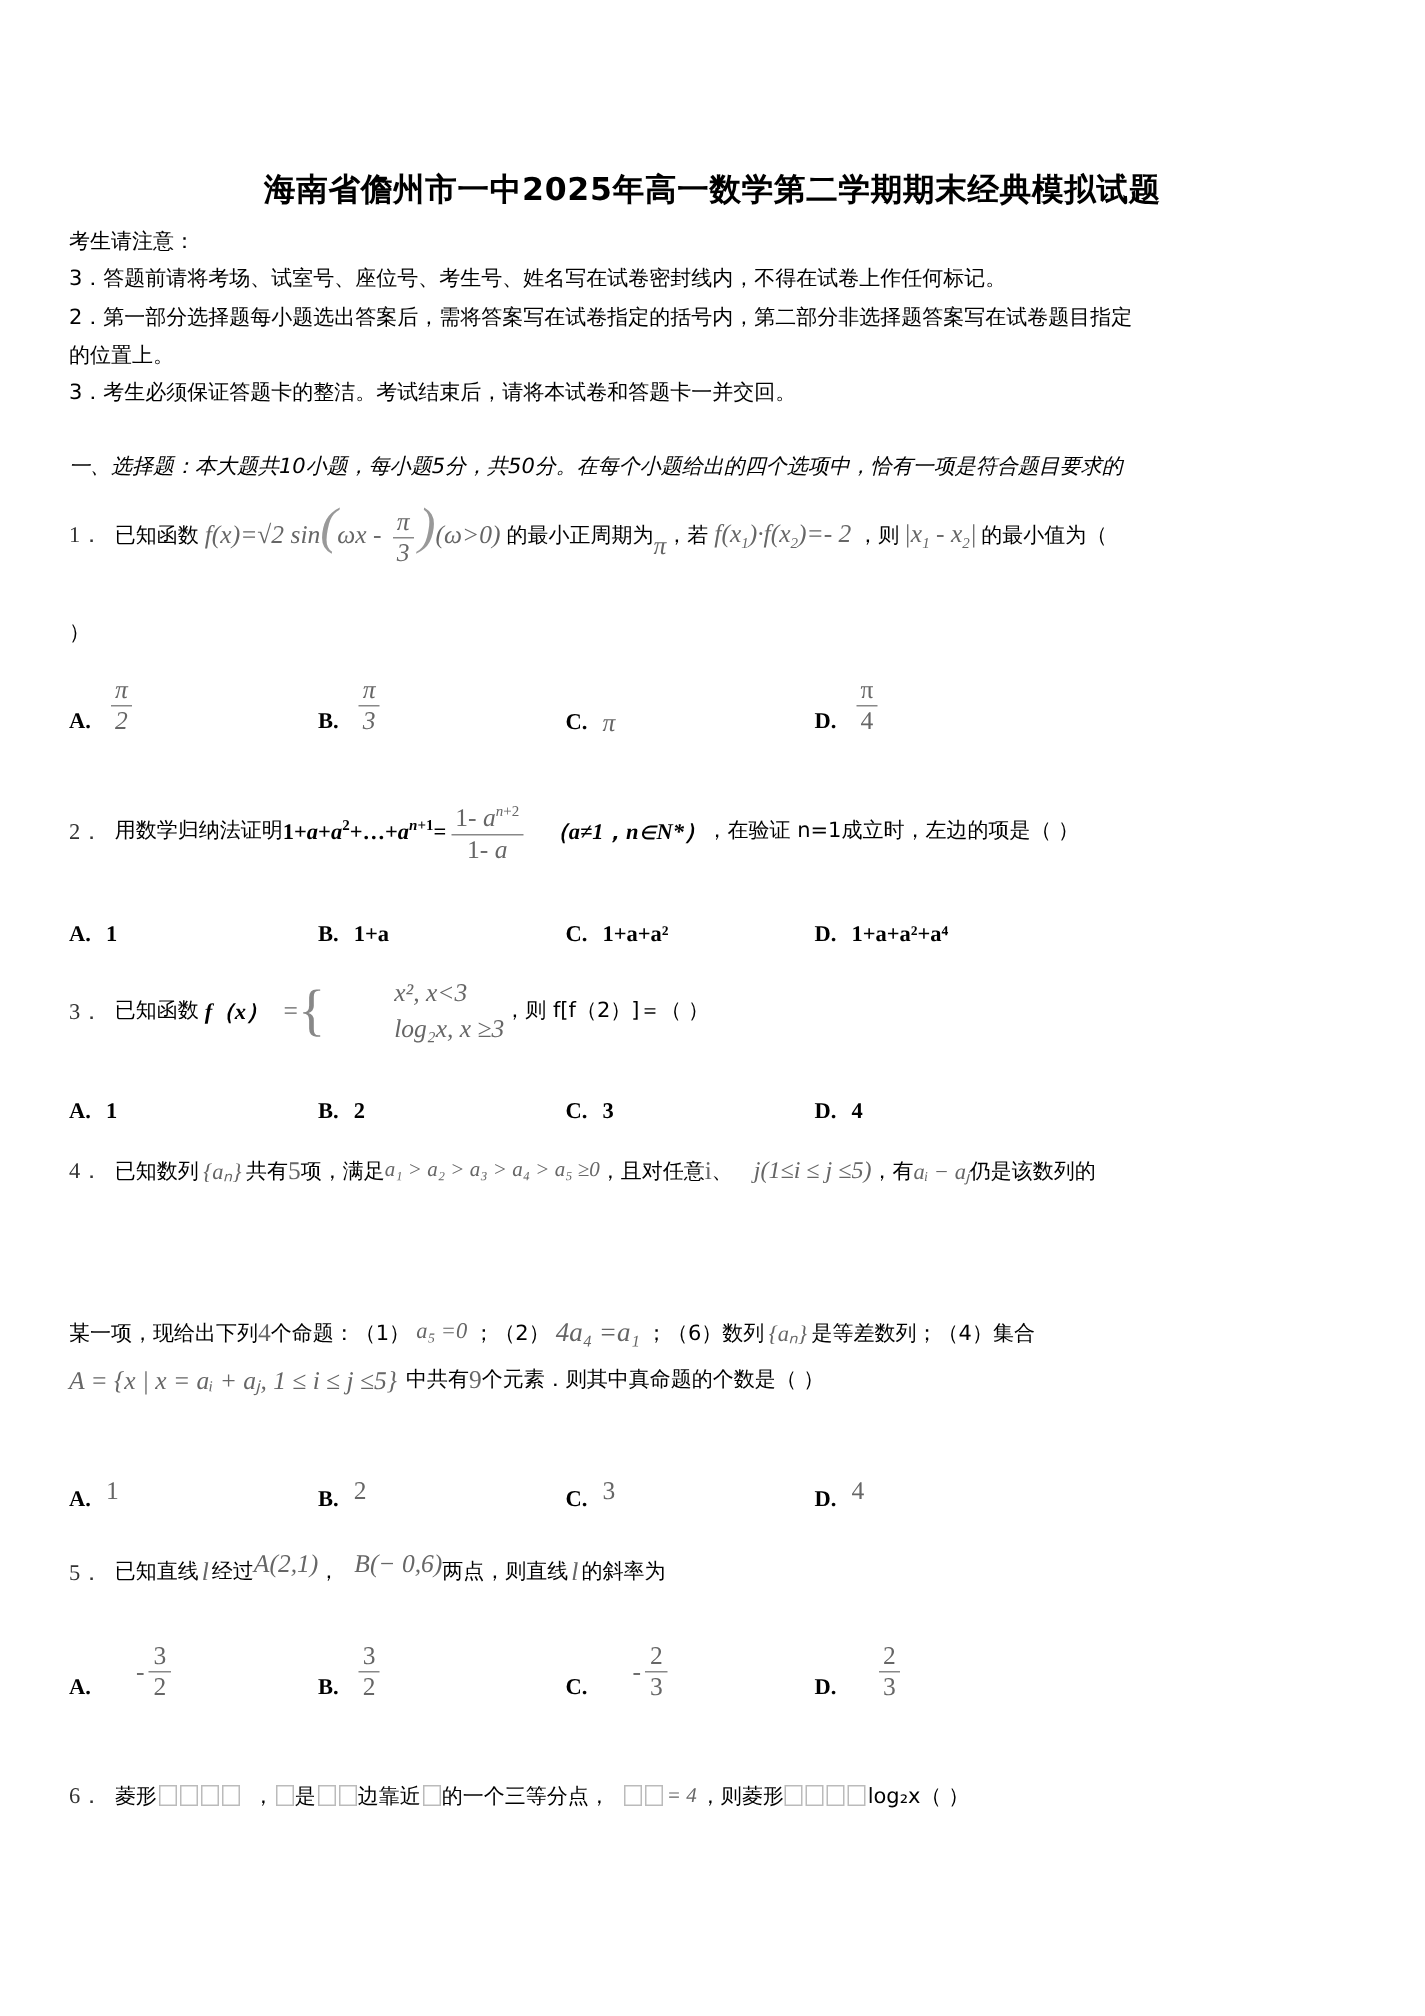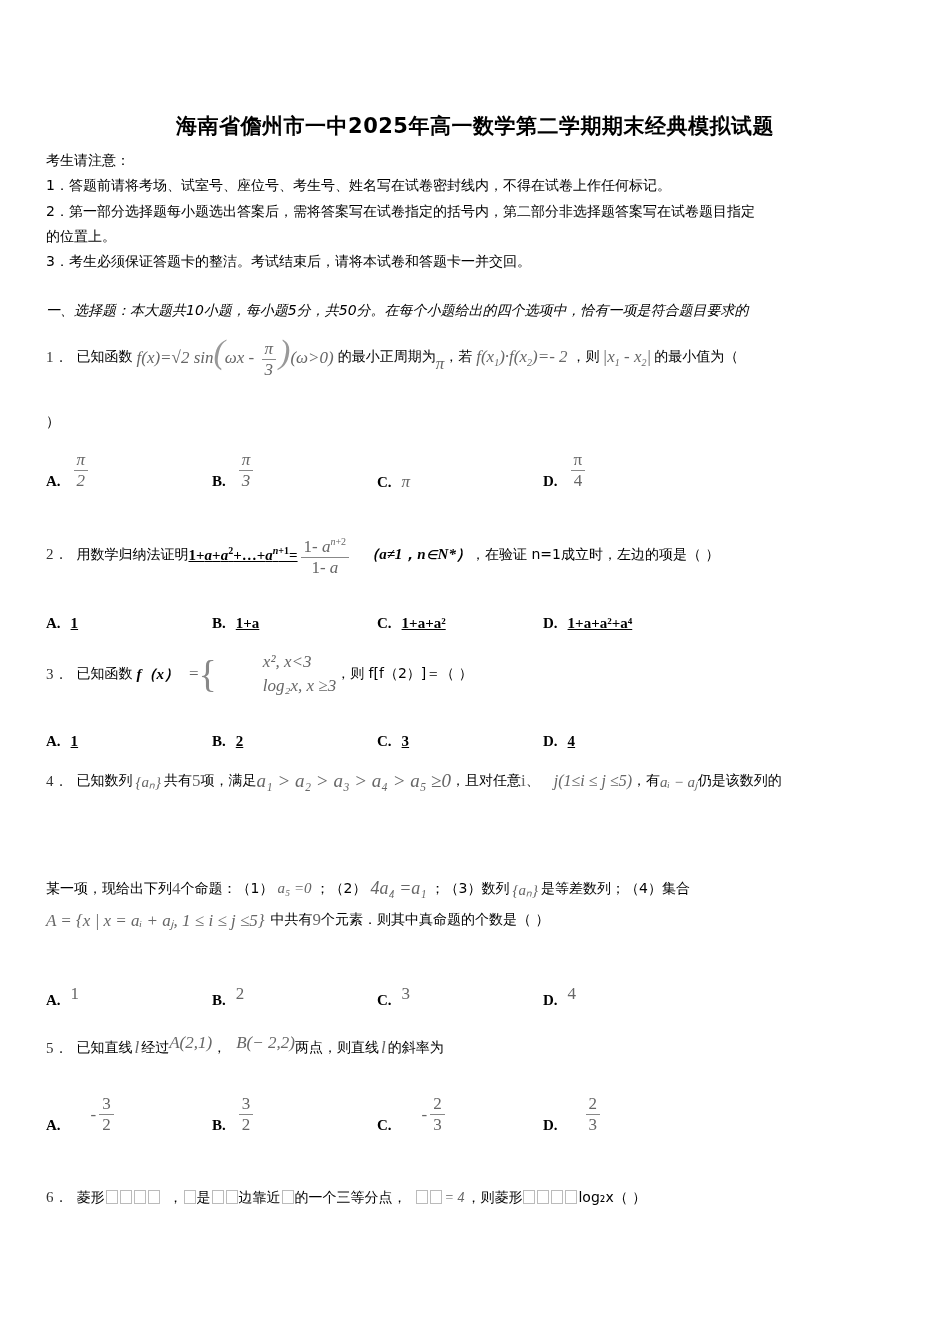--- a/index.html
+++ b/index.html
@@ -12,40 +12,40 @@
     left: 0; width: 950px; top: 112px; text-align: center;
     font-size: 21px; font-weight: bold; letter-spacing: 0.5px;
   }
   .notice { left: 46px; font-size: 14px; text-align: center; }
   .q { left: 46px; font-size: 14px; display: flex; align-items: center; }
   .qnum { font-family: "Liberation Serif", serif; font-size: 15px; color: #333; margin-right: 8px; }
   .cn { font-size: 14px; }
   .m { font-family: "Liberation Serif", serif; font-style: italic; color: #666; font-size: 17px; }
   .mr { font-family: "Liberation Serif", serif; color: #666; font-size: 17px; }
   .bi { font-family: "Liberation Serif", serif; font-weight: bold; font-style: italic; font-size: 15px; }
-  .bs { font-family: "Liberation Serif", serif; font-weight: bold; font-size: 15px; text-decoration: underline; }
+  .bs { font-family: "Liberation Serif", serif; font-weight: bold; font-size: 15px; }
   sup, sub { font-size: 10px; }
   .frac { display: inline-flex; flex-direction: column; align-items: center; vertical-align: middle; margin: 0 3px; }
   .frac .n { border-bottom: 1px solid #888; padding: 0 3px; line-height: 20px; }
   .frac .d { padding: 0 3px; line-height: 20px; }
   .opt { position: absolute; display: flex; align-items: center; font-size: 15px; }
   .opt-label { font-family: "Liberation Serif", serif; font-weight: bold; font-size: 15px; margin-right: 10px; }
   .brace-box { display: inline-flex; align-items: center; }
   .brace { font-family: "Liberation Serif", serif; color: #888; font-size: 38px; line-height: 1; margin-right: 2px; }
   .cases { display: inline-flex; flex-direction: column; line-height: 24px; margin-left: 44px; }
   .ph { display: inline-block; width: 10px; height: 12px; border: 1px solid #bbb; margin: 0 1px; vertical-align: top; }
   .paren-big { font-family: "Liberation Serif", serif; color: #999; font-size: 34px; line-height: 1; }
 </style>
 </head>
 <body>
 
 <div class="abs title">海南省儋州市一中2025年高一数学第二学期期末经典模拟试题</div>
 
 <div class="abs notice" style="top:152px;">考生请注意：</div>
-<div class="abs notice" style="top:177px;">1．答题前请将考场、试室号、座位号、考生号、姓名写在试卷密封线内，不得在试卷上作任何标记。</div>
+<div class="abs notice" style="top:177px;">3．答题前请将考场、试室号、座位号、考生号、姓名写在试卷密封线内，不得在试卷上作任何标记。</div>
 <div class="abs notice" style="top:203px;">2．第一部分选择题每小题选出答案后，需将答案写在试卷指定的括号内，第二部分非选择题答案写在试卷题目指定</div>
 <div class="abs notice" style="top:228px;">的位置上。</div>
 <div class="abs notice" style="top:253px;">3．考生必须保证答题卡的整洁。考试结束后，请将本试卷和答题卡一并交回。</div>
 
 <div class="abs notice" style="top:302px;font-style:italic;">一、选择题：本大题共10小题，每小题5分，共50分。在每个小题给出的四个选项中，恰有一项是符合题目要求的</div>
 
 <div class="abs q" style="top:335px;">
   <span class="qnum">1．</span>
   <span class="cn">已知函数</span>
   <span class="m" style="margin:0 4px;">
@@ -150,37 +150,37 @@
   <span class="bs">4</span>
 </div>
 
 <div class="abs q" style="top:770px;">
   <span class="qnum">4．</span>
   <span class="cn">已知数列</span>
   <span class="m" style="margin:0 3px; font-size:15px;">{aₙ}</span>
   <span class="cn">共有</span>
   <span class="mr">5</span>
   <span class="cn">项，满足</span>
-  <span class="m" style="font-size:19px;text-align:center;">a₁ &gt; a₂ &gt; a₃ &gt; a₄ &gt; a₅ ≥0</span>
+  <span class="m" style="font-size:14px;text-align:center;">a₁ &gt; a₂ &gt; a₃ &gt; a₄ &gt; a₅ ≥0</span>
   <span class="cn">，且对任意</span>
   <span class="mr">i</span>
   <span class="cn">、</span>
   <span class="m" style="margin-left:14px; font-size:16px;">j(1≤i ≤ j ≤5)</span>
   <span class="cn">，有</span>
   <span class="m" style="font-size:15px;">aᵢ − aⱼ</span>
   <span class="cn">仍是该数列的</span>
 </div>
 <div class="abs q" style="top:878px;">
   <span class="cn">某一项，现给出下列</span>
   <span class="mr">4</span>
   <span class="cn">个命题：（1）</span>
   <span class="m" style="margin:0 4px; font-size:15px;">a₅ =0</span>
   <span class="cn">；（2）</span>
   <span class="m" style="margin:0 4px; font-size:18px;">4a₄ =a₁</span>
-  <span class="cn">；（3）数列</span>
+  <span class="cn">；（6）数列</span>
   <span class="m" style="margin:0 3px; font-size:15px;">{aₙ}</span>
   <span class="cn">是等差数列；（4）集合</span>
 </div>
 <div class="abs q" style="top:908px;">
   <span class="m" style="margin-right:6px;">A = {x | x = aᵢ + aⱼ, 1 ≤ i ≤ j ≤5}</span>
   <span class="cn">中共有</span>
   <span class="mr">9</span>
   <span class="cn">个元素．则其中真命题的个数是（    ）</span>
 </div>
 <div class="opt" style="left:46px; top:978px;">
@@ -200,21 +200,21 @@
   <span class="mr">4</span>
 </div>
 
 <div class="abs q" style="top:1038px;">
   <span class="qnum">5．</span>
   <span class="cn">已知直线</span>
   <span class="m" style="margin:0 2px;">l</span>
   <span class="cn">经过</span>
   <span class="m" style="margin-top:-10px;">A(2,1)</span>
   <span class="cn">，</span>
-  <span class="m" style="margin:-10px 0 0 10px;">B(− 2,2)</span>
+  <span class="m" style="margin:-10px 0 0 10px;">B(− 0,6)</span>
   <span class="cn">两点，则直线</span>
   <span class="m" style="margin:0 2px;">l</span>
   <span class="cn">的斜率为</span>
 </div>
 <div class="opt" style="left:46px; top:1094px;">
   <span class="opt-label" style="margin-top:22px;">A.</span>
   <span class="mr" style="margin-left:20px;">-</span>
   <span class="frac mr">
       <span class="n">3</span>
       <span class="d">2</span>

